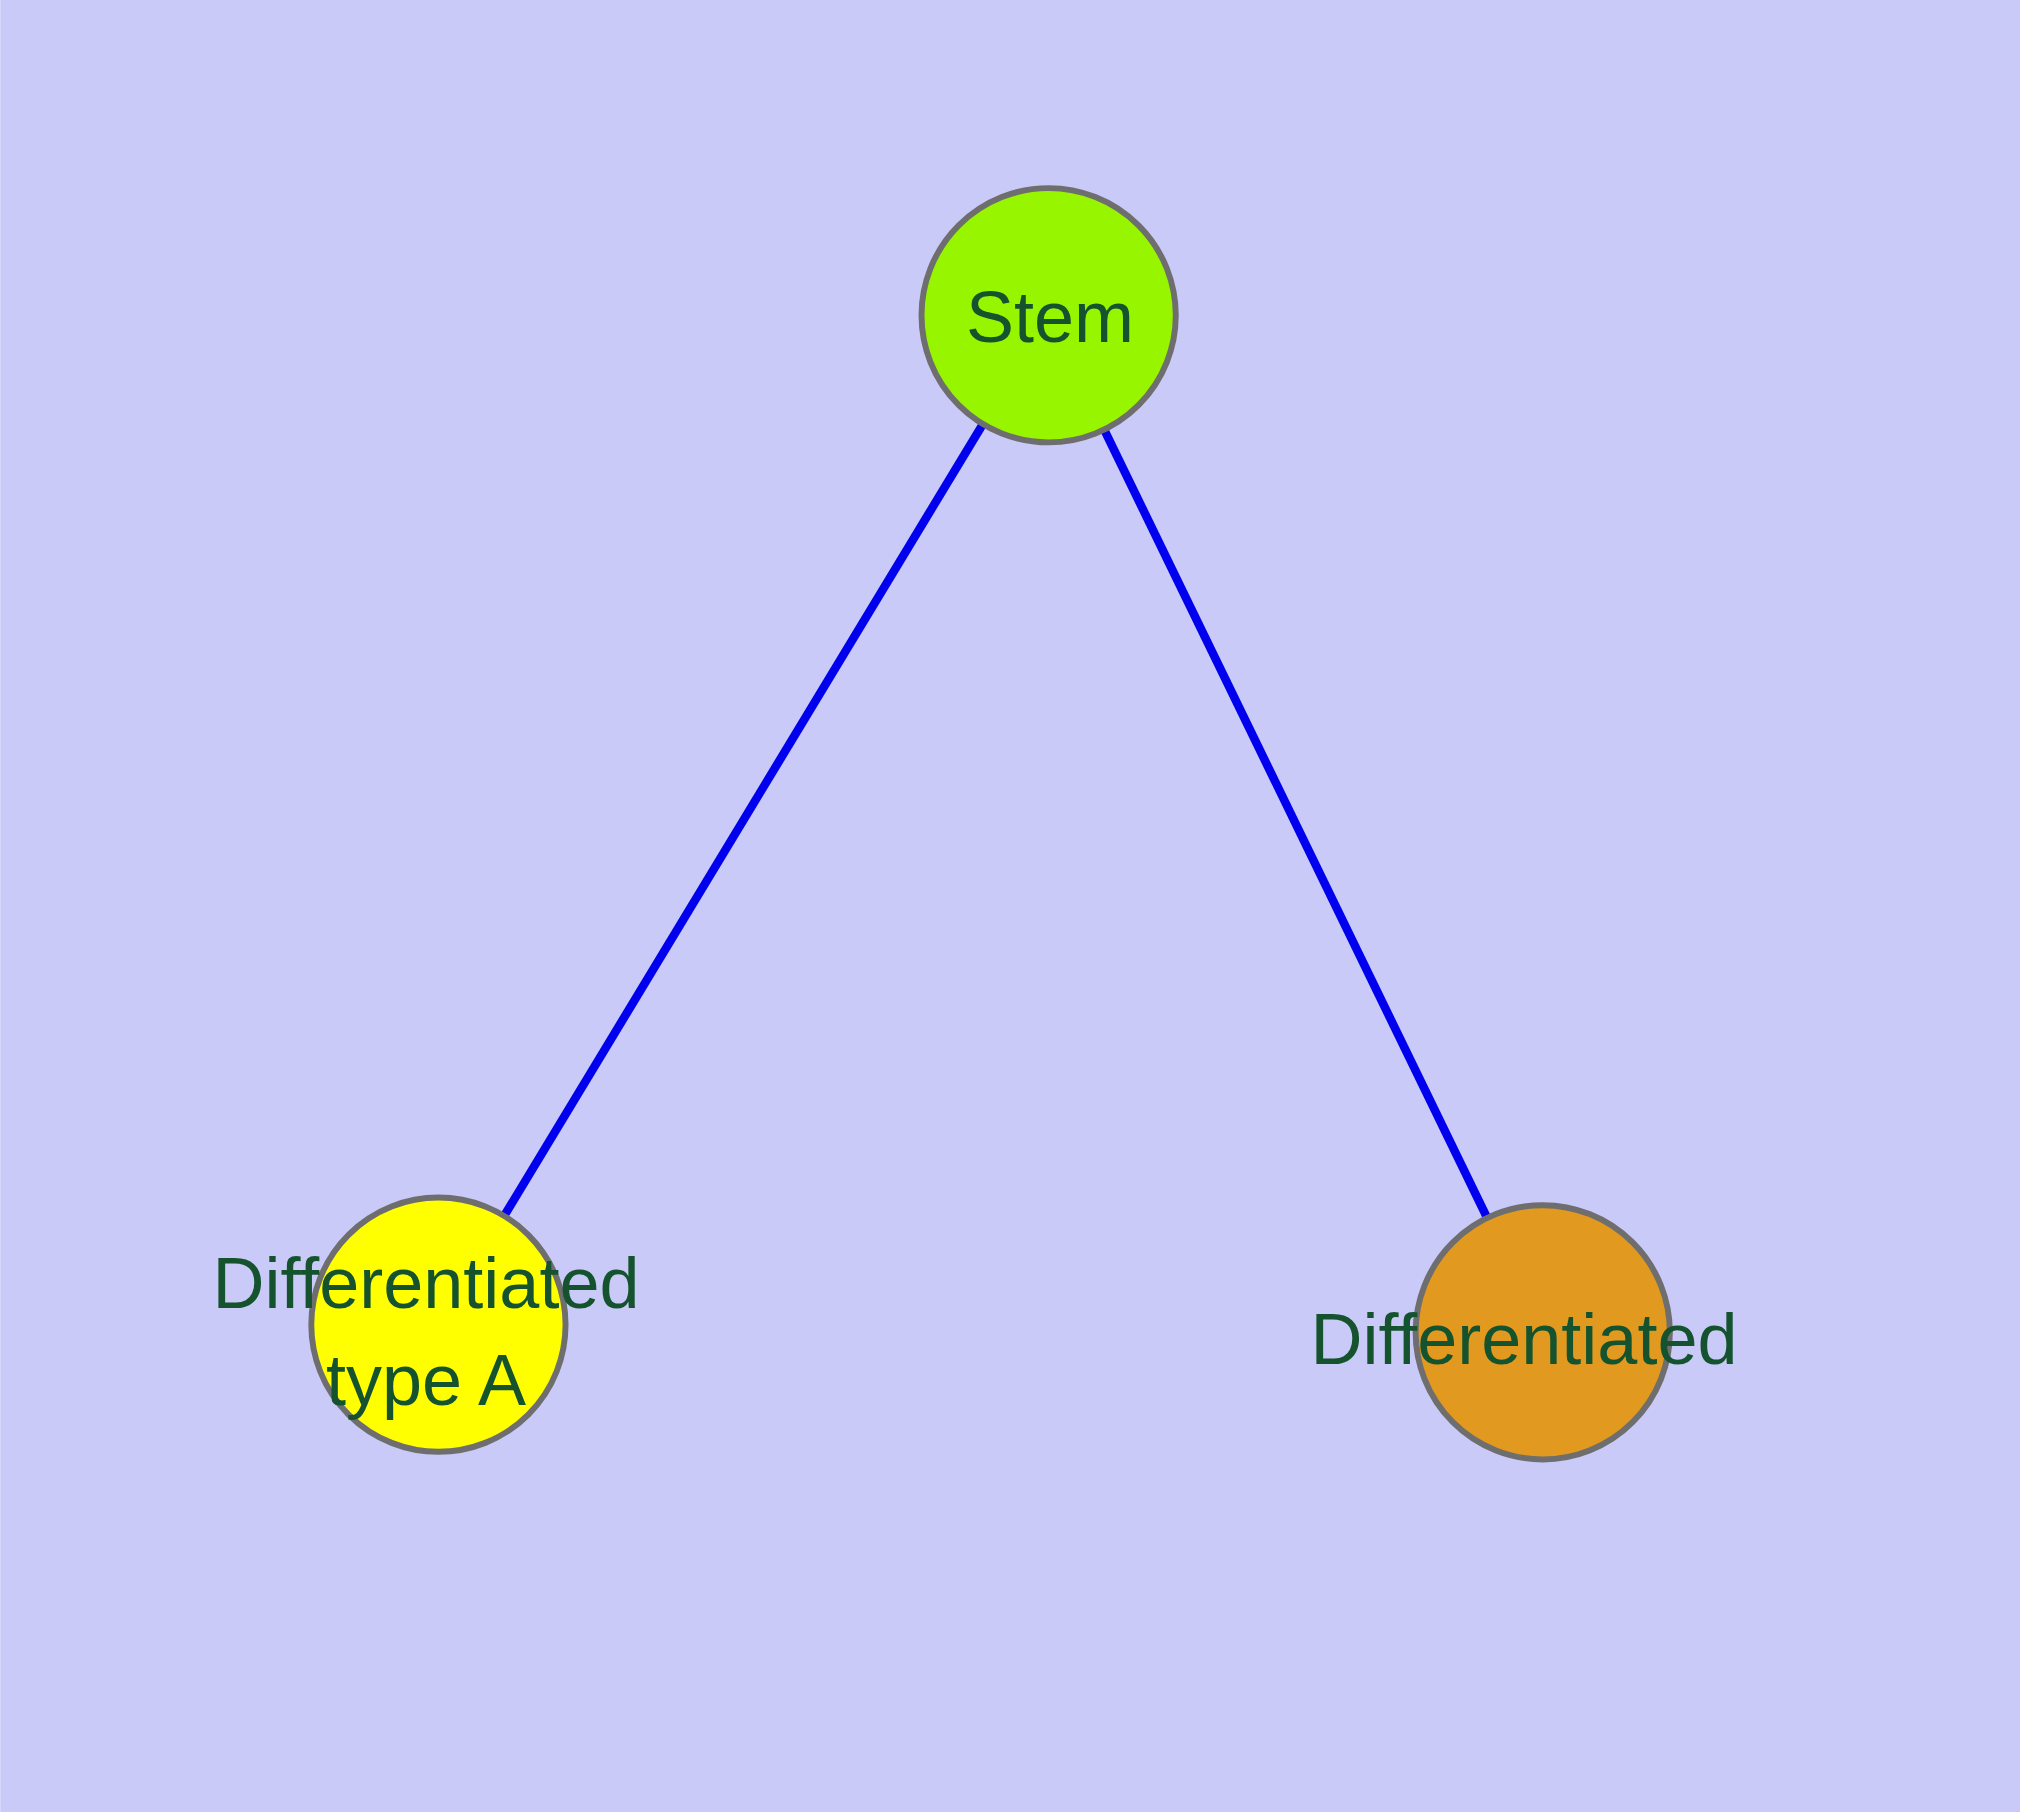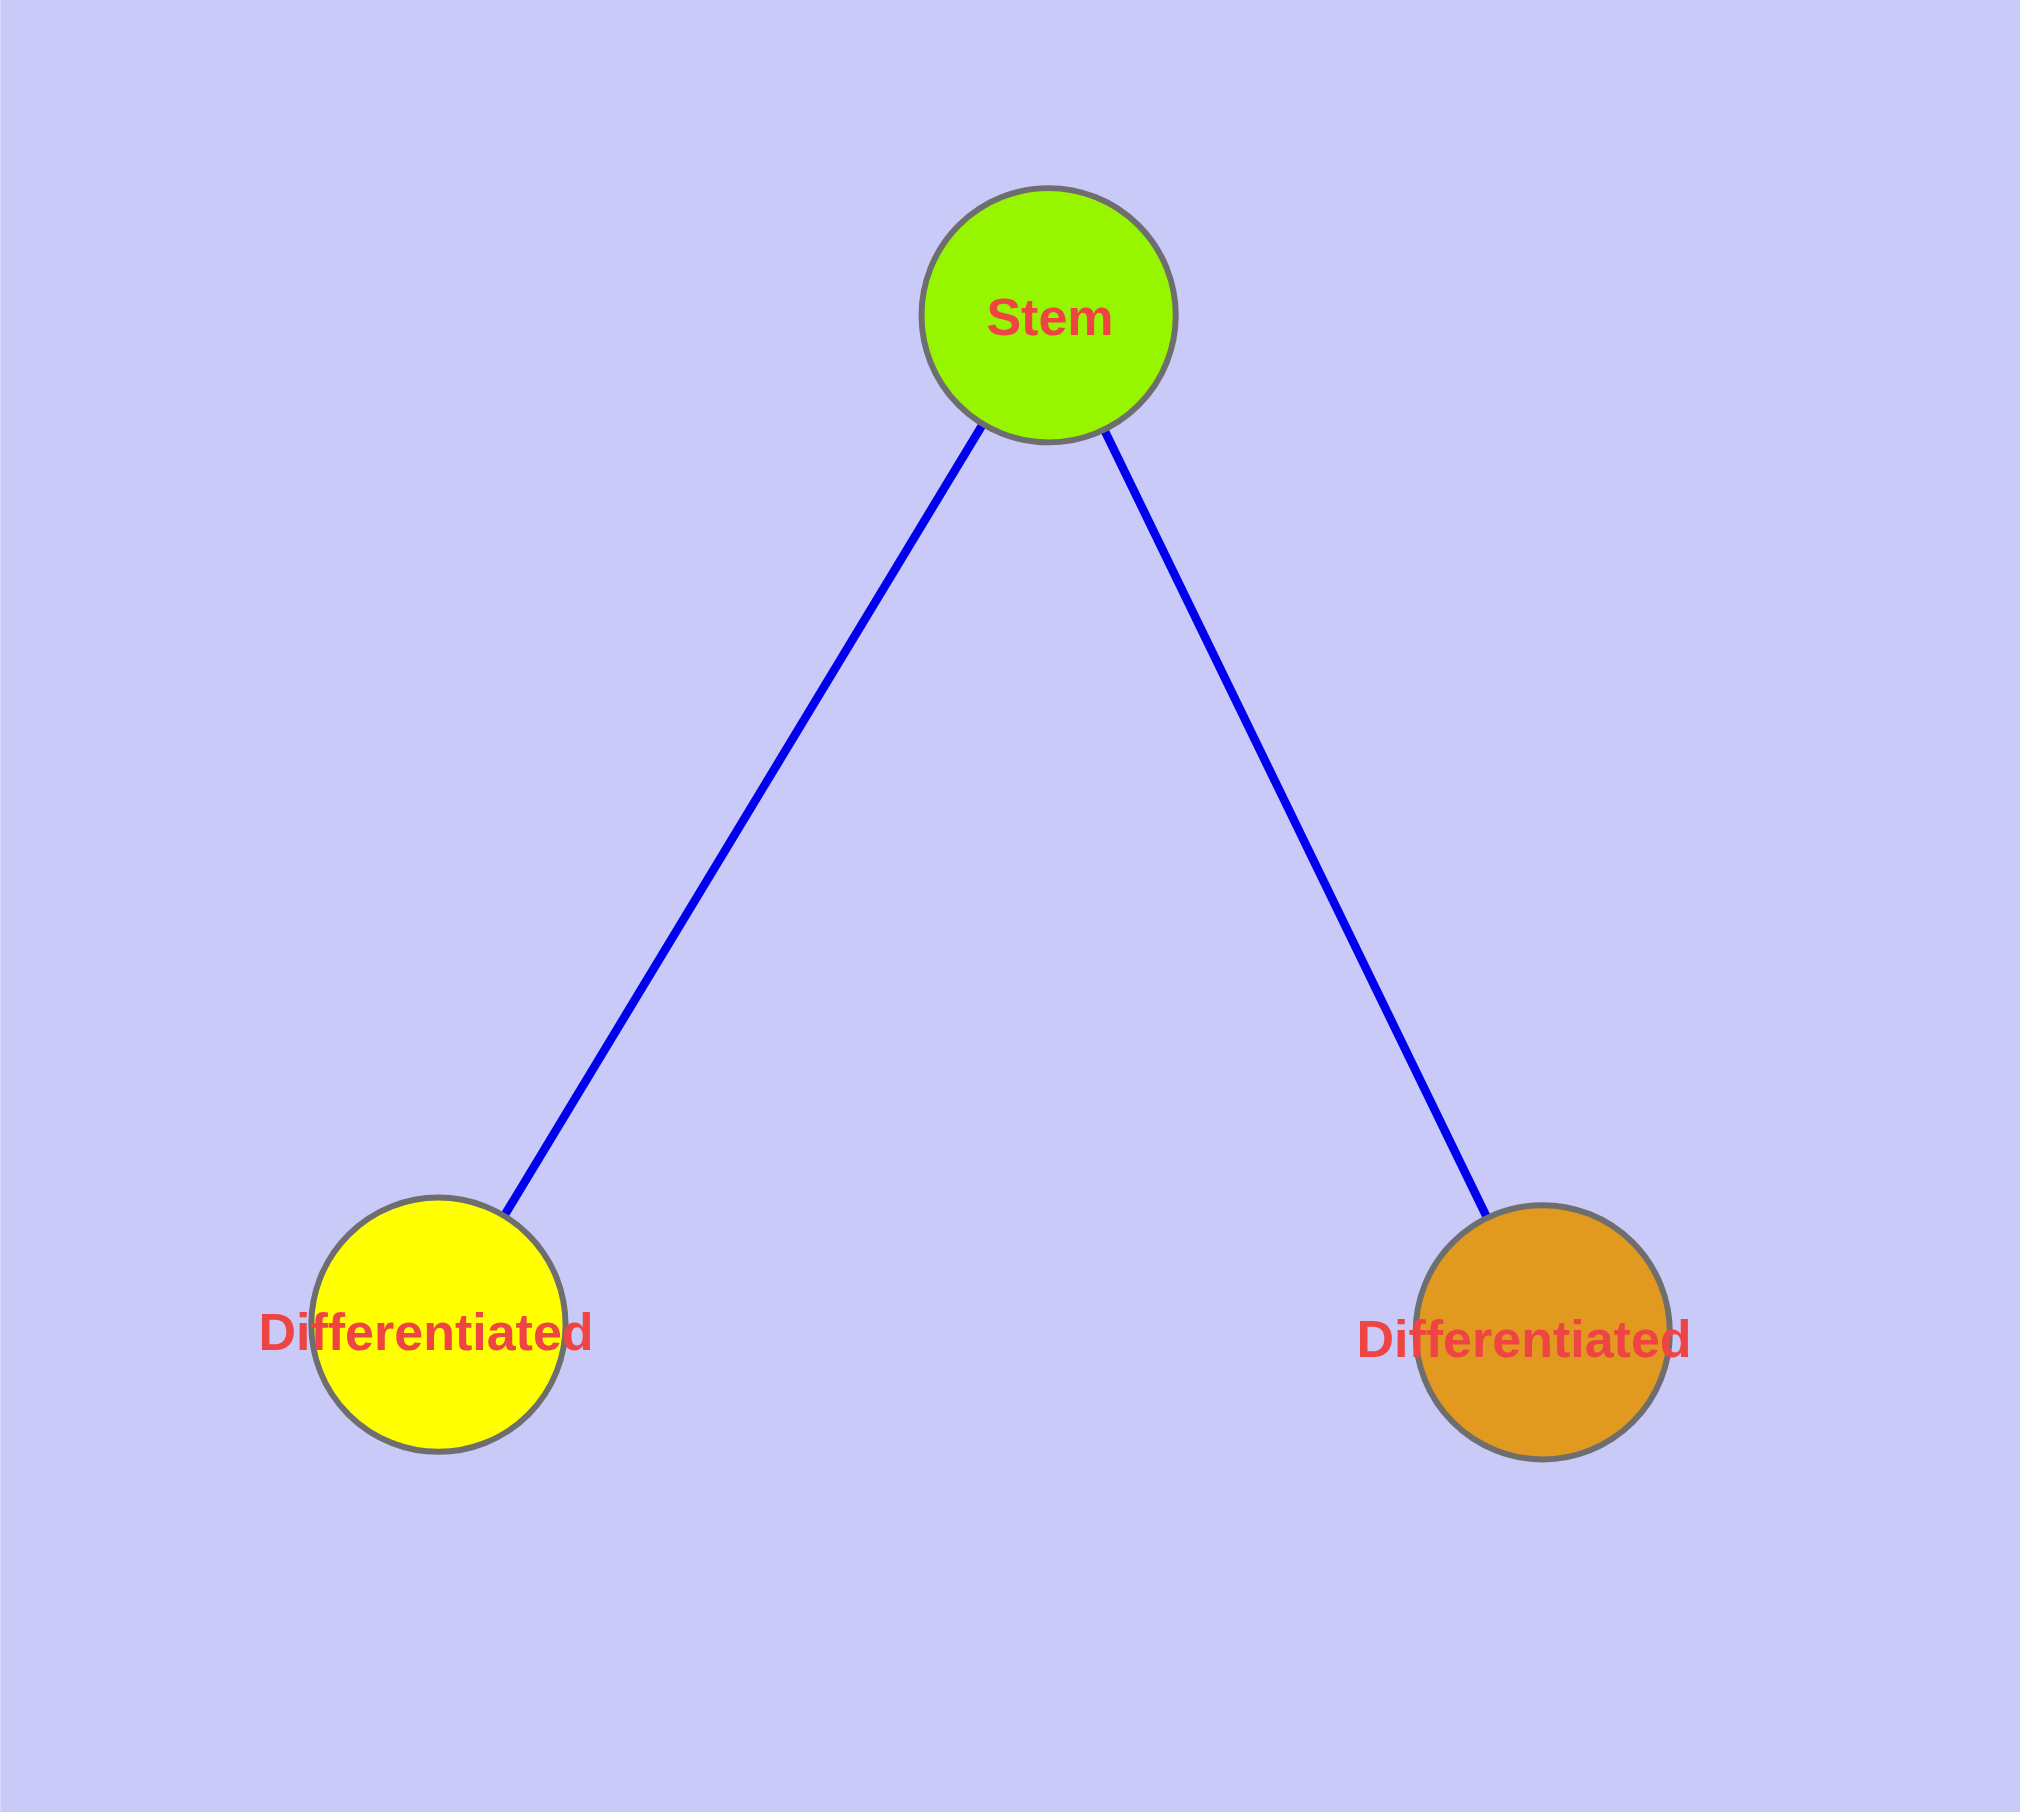--- a/index.html
+++ b/index.html
@@ -19,24 +19,24 @@
     left: 0;
     top: 0;
     width: 2021px;
     height: 1812px;
     display: block;
   }
   .node-label {
     position: absolute;
     transform: translate(-50%, -50%);
     text-align: center;
-    font-weight: bold;
-    font-size: 52px;
+    font-weight: normal;
+    font-size: 72px;
     line-height: 97px;
-    color: #ef4444;
+    color: #14532d;
     white-space: nowrap;
   }
   .node-label .label-line {
     display: block;
   }
 </style>
 </head>
 <body>
 
 <div class="stage">
@@ -55,20 +55,21 @@
 
     <circle cx="1820" cy="1572" r="150" stroke-width="7" fill="#E2991F" stroke="#6E6E6E"></circle>
   </svg>
 
   <div class="node-label" style="left:1050px; top:317px;">
     <span class="label-line">Stem</span>
   </div>
 
   <div class="node-label" style="left:426px; top:1332px;">
     <span class="label-line">Differentiated</span>
+    <span class="label-line">type A</span>
   </div>
 
   <div class="node-label" style="left:1524px; top:1339px;">
     <span class="label-line">Differentiated</span>
   </div>
 
 </div>
 
 
 </body></html>

